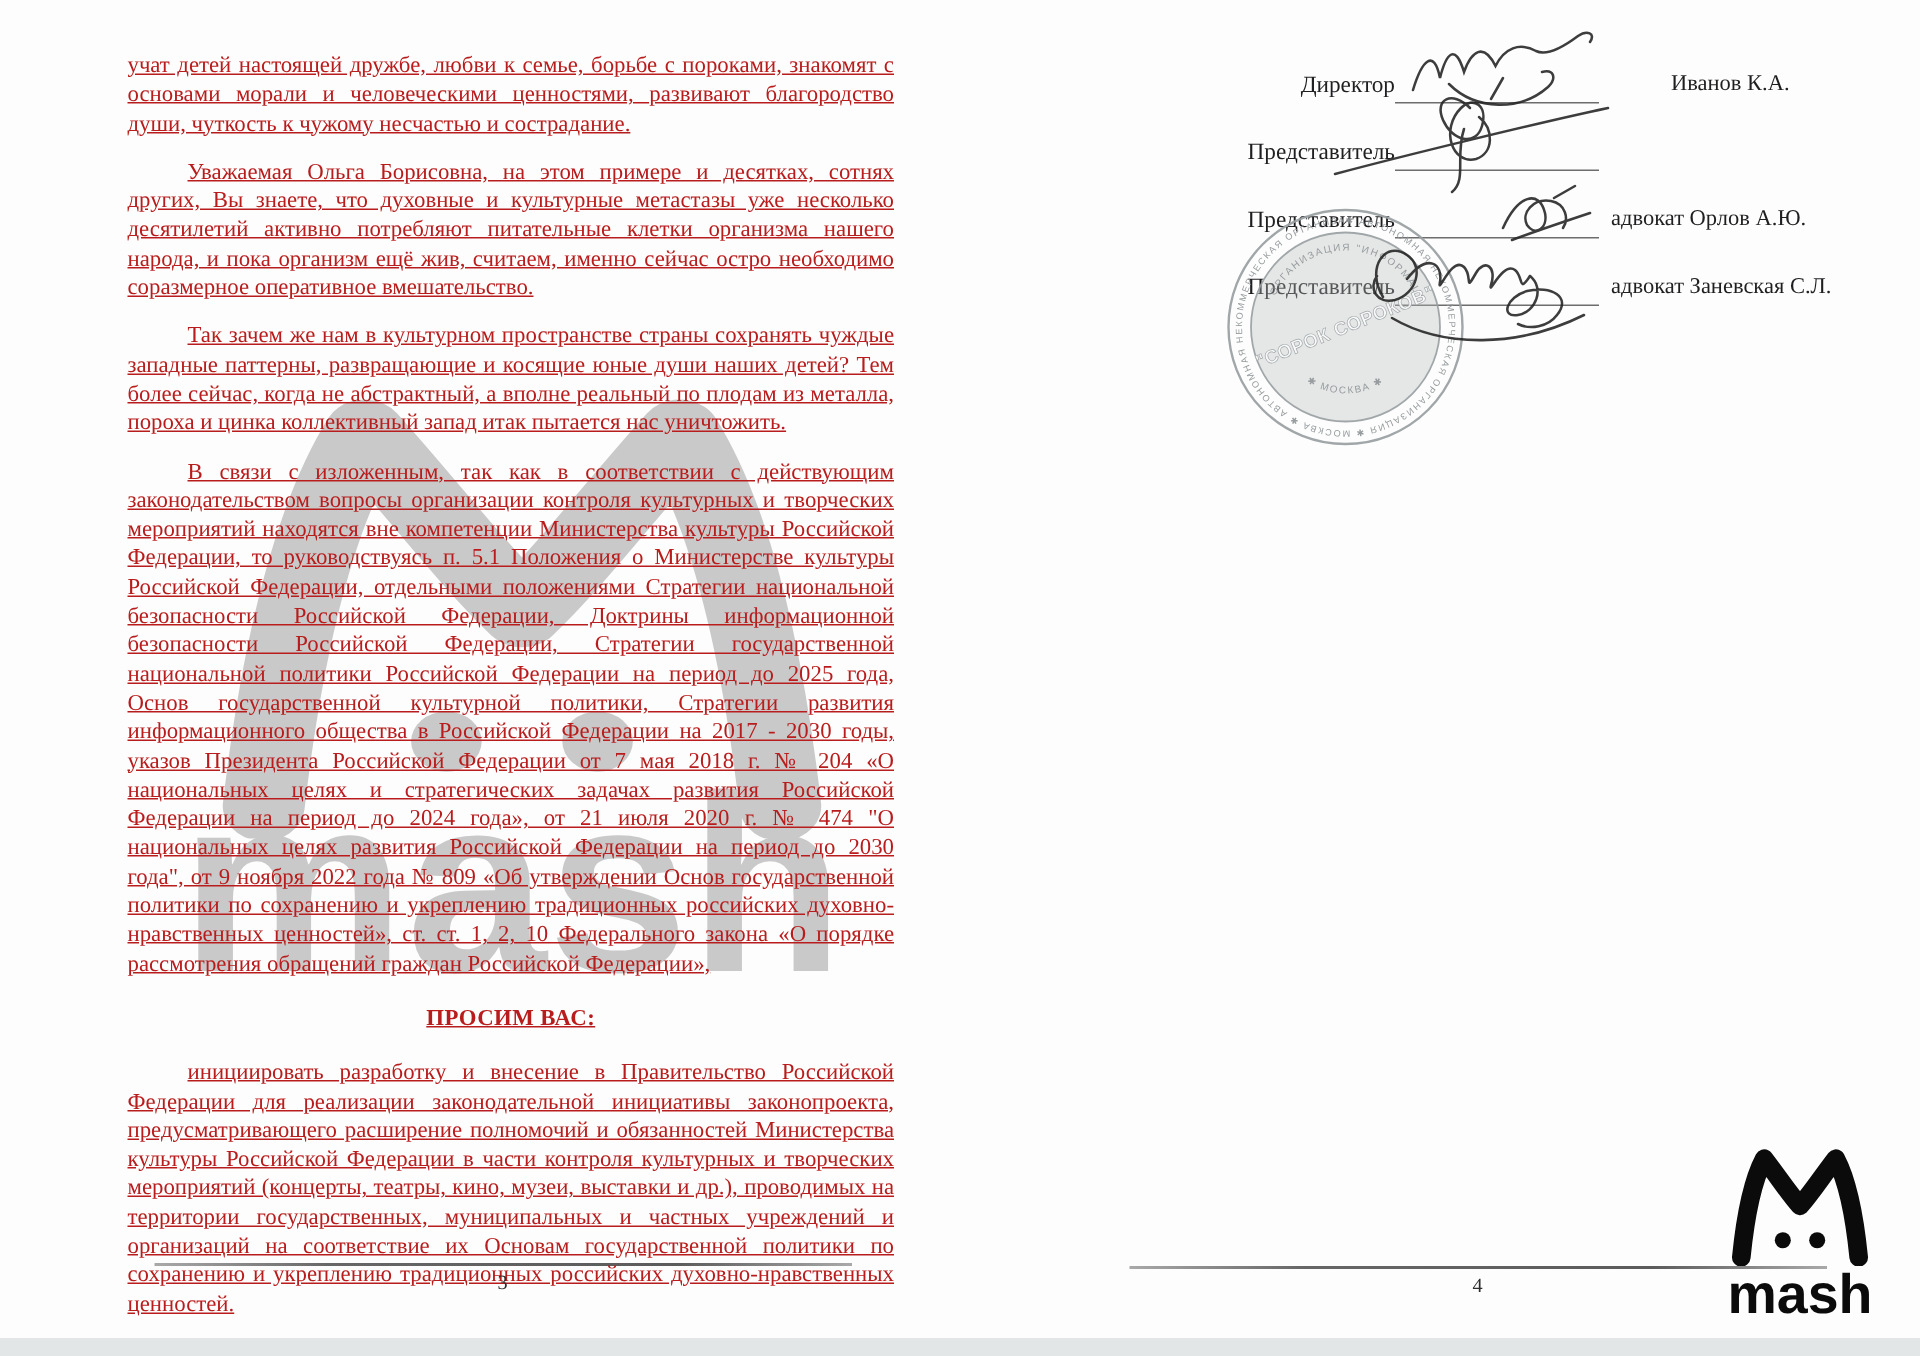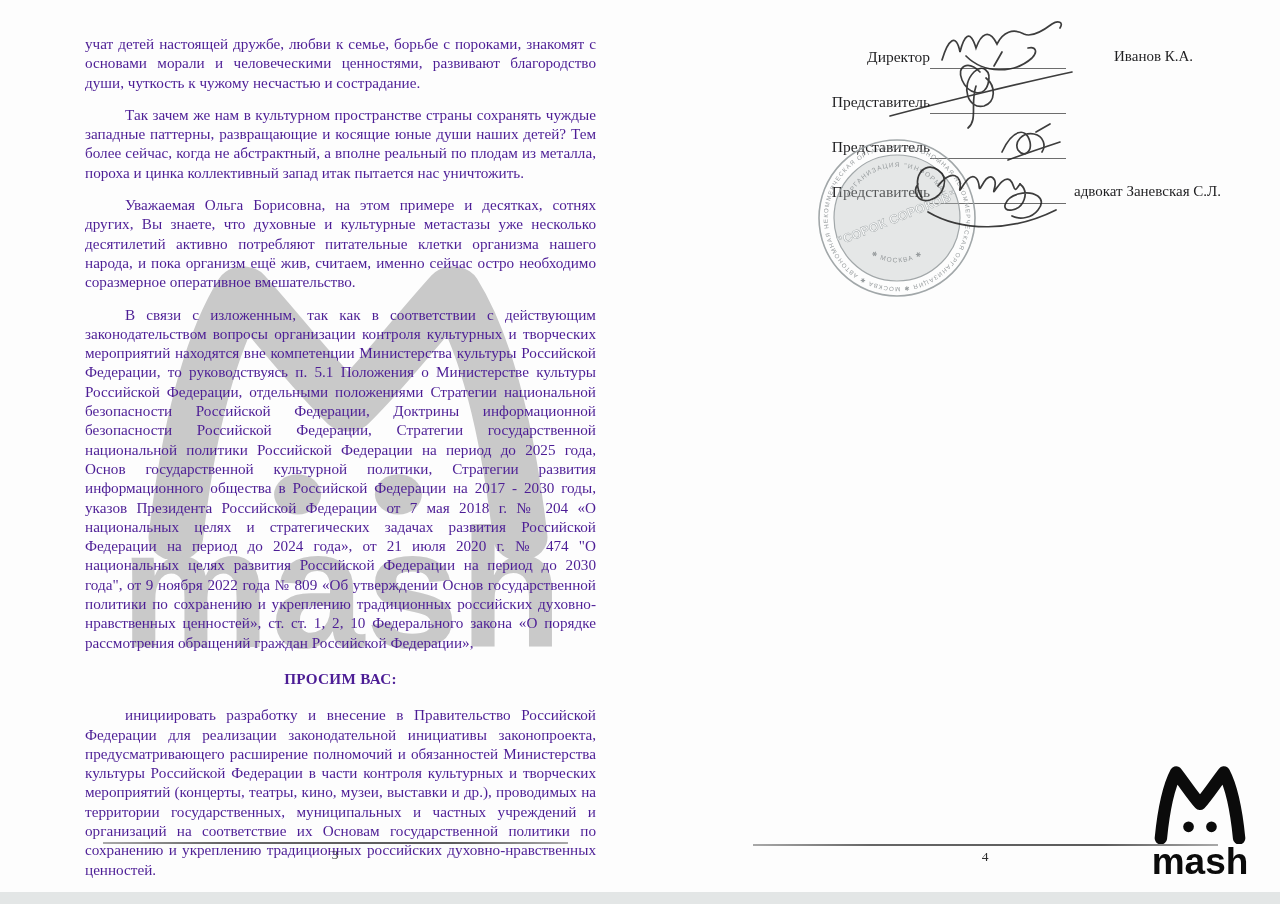--- a/index.html
+++ b/index.html
@@ -4,21 +4,22 @@
 <style>
   html,body{margin:0;padding:0;background:#ffffff;}
   .scan{
     position:relative;width:1280px;height:904px;background:#fdfdfd;
     overflow:hidden;font-family:"Liberation Serif", serif;color:#1f1f21;
   }
   
   .text-col{
     position:absolute;left:85px;top:34px;width:511px;z-index:2;
     font-size:15.2px;line-height:19.3px;text-align:justify;
-    color:#4c1d95;
+    color:#b91c1c;
+    text-decoration:underline;
   }
   .text-col p{margin:0 0 13px 0;text-indent:40px;}
   .text-col p.noindent{text-indent:0;}
   .doc-heading{
     text-align:center;font-weight:bold;margin:17px 0 17px 0;
     letter-spacing:0.3px;
   }
   
   .wm{position:absolute;z-index:1;}
   .wm-m{left:138px;top:243px;}
@@ -67,40 +68,41 @@
     <svg width="420" height="316" viewBox="0 0 100 88" preserveAspectRatio="none">
       <path d="M9,82 C12,52 17,28 25,13 C35,26 42,37 50,46 C58,37 65,26 75,13 C83,28 88,52 91,82" fill="none" stroke="#c9c9c9" stroke-width="13" stroke-linecap="round" stroke-linejoin="round"></path>
       <circle cx="38" cy="70" r="5.6" fill="#c9c9c9"></circle>
       <circle cx="62" cy="70" r="5.6" fill="#c9c9c9"></circle>
     </svg>
   </div>
   <div class="wm wm-text">mash</div>
 
   <div class="text-col">
     <p class="noindent">учат детей настоящей дружбе, любви к семье, борьбе с пороками, знакомят с основами морали и человеческими ценностями, развивают благородство души, чуткость к чужому несчастью и сострадание.</p>
+    <p>Уважаемая Ольга Борисовна, на этом примере и десятках, сотнях других, Вы знаете, что духовные и культурные метастазы уже несколько десятилетий активно потребляют питательные клетки организма нашего народа, и пока организм ещё жив, считаем, именно сейчас остро необходимо соразмерное оперативное вмешательство.</p>
     <p>Так зачем же нам в культурном пространстве страны сохранять чуждые западные паттерны, развращающие и косящие юные души наших детей? Тем более сейчас, когда не абстрактный, а вполне реальный по плодам из металла, пороха и цинка коллективный запад итак пытается нас уничтожить.</p>
-    <p>Уважаемая Ольга Борисовна, на этом примере и десятках, сотнях других, Вы знаете, что духовные и культурные метастазы уже несколько десятилетий активно потребляют питательные клетки организма нашего народа, и пока организм ещё жив, считаем, именно сейчас остро необходимо соразмерное оперативное вмешательство.</p>
     <p>В связи с изложенным, так как  в соответствии с действующим законодательством вопросы организации контроля культурных и творческих мероприятий находятся вне компетенции Министерства культуры Российской Федерации, то руководствуясь п. 5.1 Положения о Министерстве культуры Российской Федерации, отдельными положениями Стратегии национальной безопасности Российской Федерации, Доктрины информационной безопасности Российской Федерации, Стратегии государственной национальной политики Российской Федерации на период до 2025 года, Основ государственной культурной политики, Стратегии развития информационного общества в Российской Федерации на 2017 - 2030 годы, указов Президента Российской Федерации от 7 мая 2018 г. № 204 «О национальных целях и стратегических задачах развития Российской Федерации на период до 2024 года»,  от 21 июля 2020 г. № 474 "О национальных целях развития Российской Федерации на период до 2030 года", от 9 ноября 2022 года № 809 «Об утверждении Основ государственной политики по сохранению и укреплению традиционных российских духовно-нравственных ценностей», ст. ст. 1, 2, 10 Федерального закона «О порядке рассмотрения обращений граждан Российской Федерации»,</p>
     <div class="doc-heading">ПРОСИМ ВАС:</div>
     <p>инициировать разработку и внесение в Правительство Российской Федерации для реализации законодательной инициативы законопроекта, предусматривающего расширение полномочий и обязанностей Министерства культуры Российской Федерации в части контроля культурных и творческих мероприятий (концерты, театры, кино, музеи, выставки и др.), проводимых на территории государственных, муниципальных и частных учреждений и организаций на соответствие их Основам государственной политики по сохранению и укреплению традиционных российских духовно-нравственных ценностей.</p>
   </div>
 
   <div class="sig-rows">
     <div class="sig-row pad" style="top:6px;">
       <div class="sig-label">Директор</div>
       <div class="sig-cell"></div>
       <div class="sig-name">Иванов К.А.</div>
     </div>
     <div class="sig-row pad" style="top:51px;">
       <div class="sig-label">Представитель</div>
       <div class="sig-cell"></div>
     </div>
     <div class="sig-row" style="top:96px;">
       <div class="sig-label">Представитель</div>
       <div class="sig-cell"></div>
+      <div class="sig-name">адвокат Орлов А.Ю.</div>
     </div>
     <div class="sig-row" style="top:141px;">
       <div class="sig-label">Представитель</div>
       <div class="sig-cell"></div>
       <div class="sig-name">адвокат Заневская С.Л.</div>
     </div>
   </div>
 
   <div class="stamp">
     <svg width="164" height="164" viewBox="0 0 164 164">

